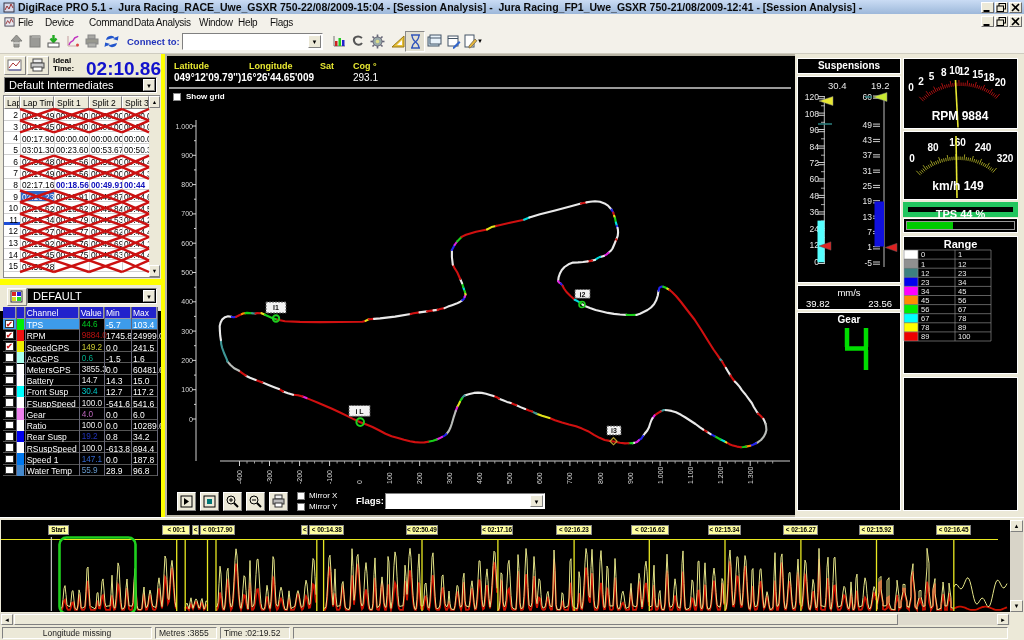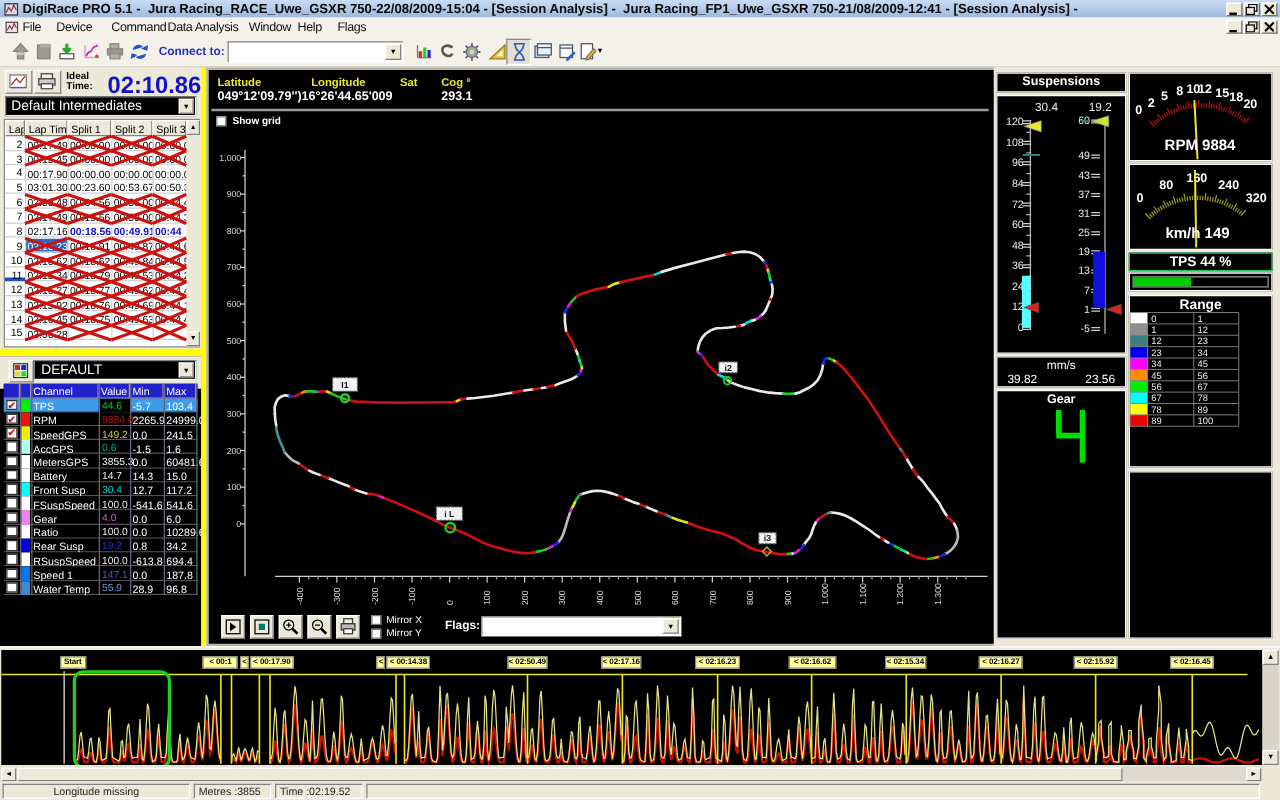--- a/index.html
+++ b/index.html
@@ -353,21 +353,21 @@
 <div class="abs" style="left:75.7px;top:11.5px;width:25.3px;height:11.24px;background:#000"></div>
 <div class="abs" style="left:78.7px;top:13.0px;color:#00cc22;font-size:8.2px;white-space:nowrap">44.6</div>
 <div class="abs" style="left:103.0px;top:13.0px;font-size:8.5px;color:#fff">-5.7</div>
 <div class="abs" style="left:130.0px;top:13.0px;font-size:8.5px;color:#fff;white-space:nowrap">103.4</div>
 <div class="abs" style="left:0;top:22.7px;width:155px;height:11.24px;background:#000;border-bottom:1px solid #555"></div>
 <div class="abs" style="left:2px;top:23.9px;width:8.5px;height:8.5px;background:#fff;border:1px solid #333;font-size:8px;line-height:8px;color:#cc2222;font-weight:bold;text-align:center">✔</div>
 <div class="abs" style="left:14.3px;top:22.7px;width:7px;height:11.24px;background:#ee1111"></div>
 <div class="abs" style="left:23.7px;top:24.2px;font-size:8.5px;color:#fff;white-space:nowrap">RPM</div>
 <div class="abs" style="left:75.7px;top:22.7px;width:25.3px;height:11.24px;background:transparent"></div>
 <div class="abs" style="left:78.7px;top:24.2px;color:#bb1111;font-size:8.2px;white-space:nowrap">9884.0</div>
-<div class="abs" style="left:103.0px;top:24.2px;font-size:8.5px;color:#fff">2265.9</div>
+<div class="abs" style="left:103.0px;top:24.2px;font-size:8.5px;color:#fff">1745.8</div>
 <div class="abs" style="left:130.0px;top:24.2px;font-size:8.5px;color:#fff;white-space:nowrap">24999.0</div>
 <div class="abs" style="left:0;top:34.0px;width:155px;height:11.24px;background:#000;border-bottom:1px solid #555"></div>
 <div class="abs" style="left:2px;top:35.2px;width:8.5px;height:8.5px;background:#fff;border:1px solid #333;font-size:8px;line-height:8px;color:#cc2222;font-weight:bold;text-align:center">✔</div>
 <div class="abs" style="left:14.3px;top:34.0px;width:7px;height:11.24px;background:#eeee00"></div>
 <div class="abs" style="left:23.7px;top:35.5px;font-size:8.5px;color:#fff;white-space:nowrap">SpeedGPS</div>
 <div class="abs" style="left:75.7px;top:34.0px;width:25.3px;height:11.24px;background:transparent"></div>
 <div class="abs" style="left:78.7px;top:35.5px;color:#cccc33;font-size:8.2px;white-space:nowrap">149.2</div>
 <div class="abs" style="left:103.0px;top:35.5px;font-size:8.5px;color:#fff">0.0</div>
 <div class="abs" style="left:130.0px;top:35.5px;font-size:8.5px;color:#fff;white-space:nowrap">241.5</div>
 <div class="abs" style="left:0;top:45.2px;width:155px;height:11.24px;background:#000;border-bottom:1px solid #555"></div>
@@ -472,21 +472,21 @@
 
 <div class="abs" style="left:165px;top:54px;width:630px;height:463px;background:#b8b4a4">
  <div class="abs" style="left:2px;top:2px;width:740px;height:459px;background:#000">
 
   <div class="abs" style="left:2px;top:2px;width:622px;height:31px;background:#000;border-bottom:2px solid #9a9a9a">
    <div class="abs" style="left:5px;top:3px;font-size:9px;font-weight:bold;color:#e8e832">Latitude</div>
    <div class="abs" style="left:80px;top:3px;font-size:9px;font-weight:bold;color:#e8e832">Longitude</div>
    <div class="abs" style="left:151px;top:3px;font-size:9px;font-weight:bold;color:#e8e832">Sat</div>
    <div class="abs" style="left:184px;top:3px;font-size:9px;font-weight:bold;color:#e8e832">Cog °</div>
    <div class="abs" style="left:5px;top:14px;font-size:10px;font-weight:bold;color:#fff;white-space:nowrap">049°12'09.79'')16°26'44.65'009</div>
-   <div class="abs" style="left:184px;top:14px;font-size:10px;font-weight:bold;color:#fff">293.1</div>
+   <div class="abs" style="left:184px;top:14px;font-size:10px;font-weight:normal;color:#fff">293.1</div>
   </div>
 
   <div class="abs" style="left:6px;top:37px;width:8px;height:8px;background:#fff;border:1px solid #888"></div>
   <div class="abs" style="left:19px;top:36px;font-size:8px;font-weight:bold;color:#fff">Show grid</div>
 
   <svg id="plot" class="abs" style="left:1px;top:44px" width="624" height="390" viewBox="0 0 624 390">
    <g id="axes">
           <line x1="28" y1="20" x2="28" y2="361" stroke="#cfcfcf" stroke-width="1"></line>
 <line x1="52" y1="361" x2="622" y2="361" stroke="#cfcfcf" stroke-width="1"></line>
 <text x="25" y="321.5" text-anchor="end" font-size="7" fill="#d8d8d8">0</text>
@@ -1000,21 +1000,21 @@
         <line x1="81.6" y1="36.0" x2="83.3" y2="33.0"></line>
         <line x1="83.3" y1="37.0" x2="86.4" y2="31.9"></line>
         <line x1="85.0" y1="38.1" x2="86.9" y2="35.2"></line>
         <line x1="86.6" y1="39.2" x2="88.6" y2="36.4"></line>
         <line x1="88.2" y1="40.4" x2="90.3" y2="37.6"></line>
         <line x1="89.7" y1="41.6" x2="93.6" y2="37.0"></line>
       </g>
       <line x1="53" y1="5" x2="54" y2="67" stroke="#e8e832" stroke-width="1.6"></line>
       <text x="55" y="59" font-size="12" font-weight="bold" fill="#fff" text-anchor="middle">km/h 149</text>
     </svg>
-<div class="abs" style="left:108px;top:148px;width:115px;height:15px;background:#000;border:1px solid #22c55e;font-size:11px;font-weight:bold;color:#fff;text-align:center;line-height:14px">TPS 44 %</div>
+<div class="abs" style="left:108px;top:148px;width:115px;height:15px;background:#000;border:5px solid #22c55e;font-size:11px;font-weight:bold;color:#fff;text-align:center;line-height:14px">TPS 44 %</div>
 <div class="abs" style="left:108px;top:164px;width:115px;height:15px;background:#000;border:1px solid #fff"></div>
 <div class="abs" style="left:111px;top:167px;width:109px;height:9px;background:#000;border:1px solid #999"></div>
 <div class="abs" style="left:112px;top:168px;width:46px;height:7px;background:#00cc00"></div>
 <div class="abs" style="left:108px;top:182px;width:115px;height:138px;background:#000;border:1px solid #fff">
       <div class="abs" style="left:0;top:1px;width:113px;text-align:center;font-size:11px;font-weight:bold;color:#fff">Range</div>
     </div>
 <svg class="abs" style="left:108px;top:182px" width="115" height="138" viewBox="0 0 115 138">
       <rect x="1" y="14.0" width="14" height="9.1" fill="#ffffff"></rect>
       <text x="18" y="21.4" font-size="7.5" fill="#eee">0</text>
       <text x="55" y="21.4" font-size="7.5" fill="#eee">1</text>

